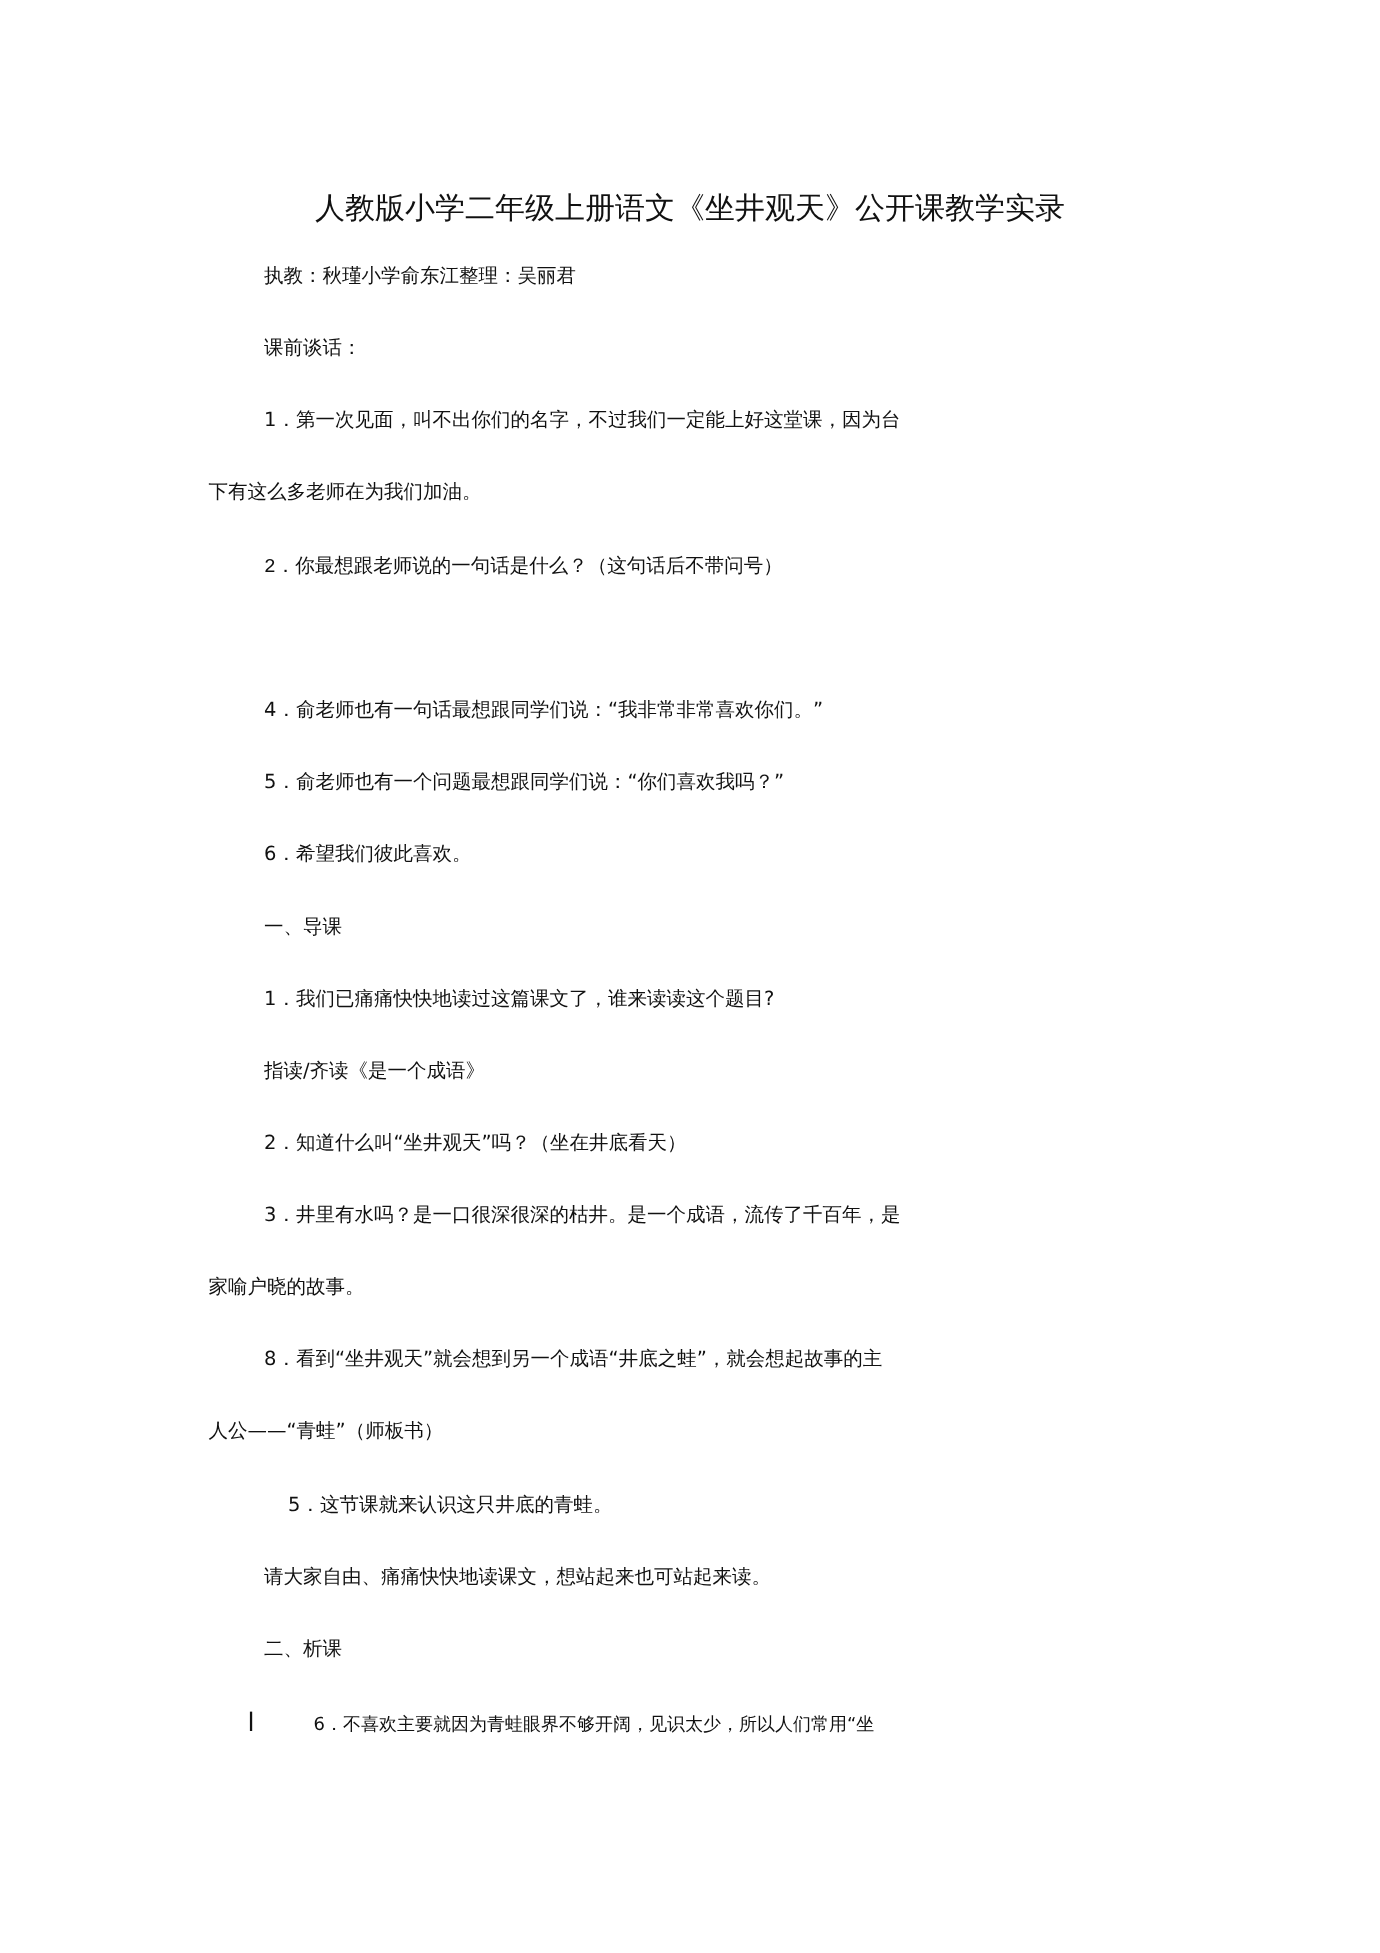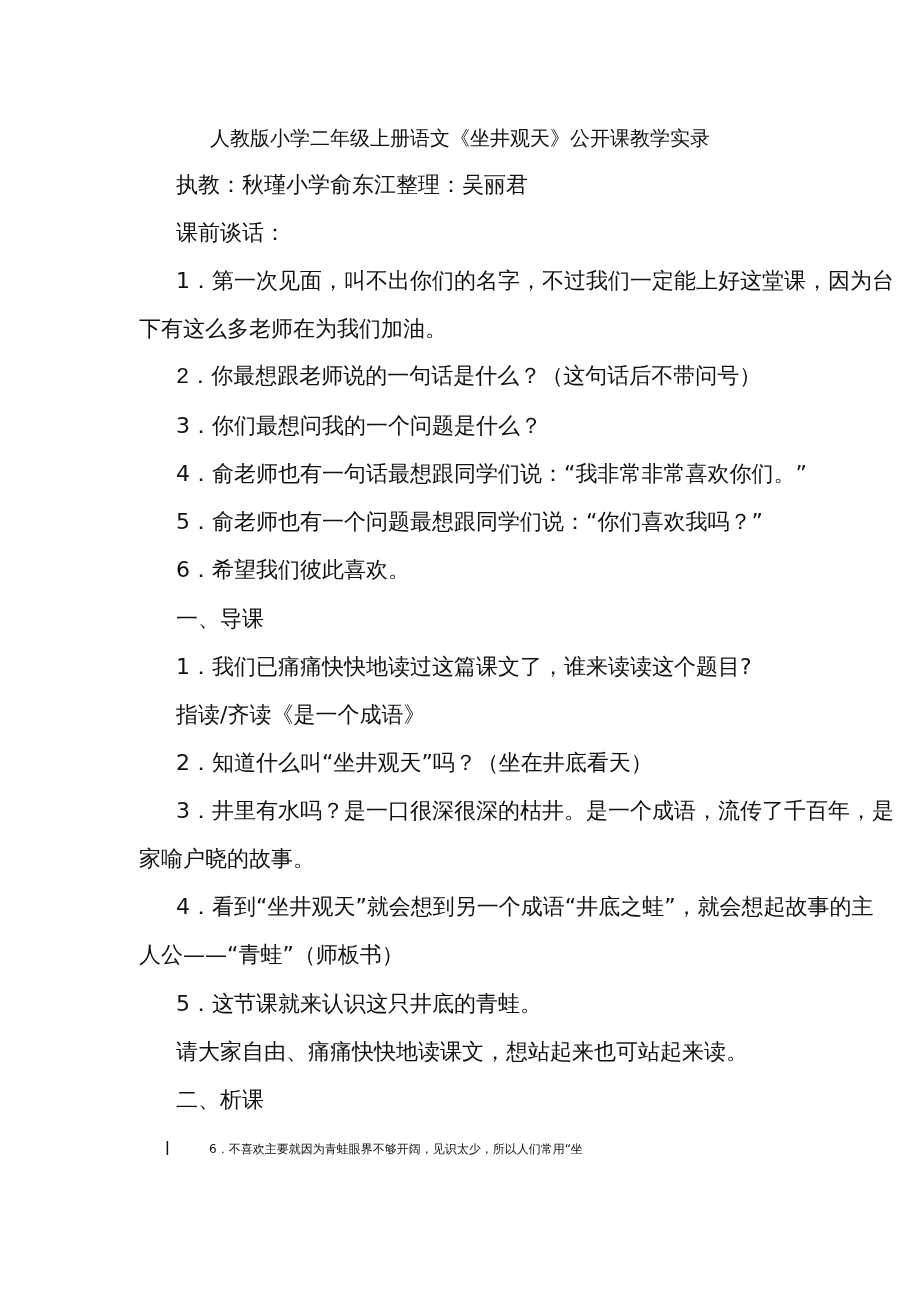--- a/index.html
+++ b/index.html
@@ -28,21 +28,21 @@
       left: 0;
       width: 920px;
       text-align: center;
       font-size: 20px;
       line-height: 28px;
       letter-spacing: 0px;
       white-space: nowrap;
     }
     .line {
       position: absolute;
-      font-size: 22px;
+      font-size: 13px;
       line-height: 26px;
       white-space: nowrap;
     }
     .indent { left: 176px; }
     .flush { left: 139px; }
     .marker {
       position: absolute;
       left: 165px;
       font-size: 17px;
       line-height: 26px;
@@ -64,43 +64,42 @@
 
   <div class="line indent" style="top:172px;">执教：秋瑾小学俞东江整理：吴丽君</div>
 
   <div class="line indent" style="top:220px;">课前谈话：</div>
 
   <div class="line indent" style="top:268px;">1．第一次见面，叫不出你们的名字，不过我们一定能上好这堂课，因为台</div>
   <div class="line flush" style="top:316px;">下有这么多老师在为我们加油。</div>
 
   <div class="line indent" style="top:365px;font-family:Liberation Mono, monospace;">2．你最想跟老师说的一句话是什么？（这句话后不带问号）</div>
 
-  <div class="line indent" style="top:413px;">3．你们最想问我的一个问题是什么？</div>
 
   <div class="line indent" style="top:461px;">4．俞老师也有一句话最想跟同学们说：“我非常非常喜欢你们。”</div>
 
   <div class="line indent" style="top:509px;">5．俞老师也有一个问题最想跟同学们说：“你们喜欢我吗？”</div>
 
   <div class="line indent" style="top:557px;">6．希望我们彼此喜欢。</div>
 
   <div class="line indent" style="top:606px;">一、导课</div>
 
   <div class="line indent" style="top:654px;">1．我们已痛痛快快地读过这篇课文了，谁来读读这个题目?</div>
 
   <div class="line indent" style="top:702px;">指读/齐读《是一个成语》</div>
 
   <div class="line indent" style="top:750px;">2．知道什么叫“坐井观天”吗？（坐在井底看天）</div>
 
   <div class="line indent" style="top:798px;text-align:center;">3．井里有水吗？是一口很深很深的枯井。是一个成语，流传了千百年，是</div>
   <div class="line flush" style="top:846px;text-align:center;">家喻户晓的故事。</div>
 
-  <div class="line indent" style="top:894px;">4．看到“坐井观天”就会想到另一个成语“井底之蛙”，就会想起故事的主</div>
+  <div class="line indent" style="top:894px;">8．看到“坐井观天”就会想到另一个成语“井底之蛙”，就会想起故事的主</div>
   <div class="line flush" style="top:942px;">人公——“青蛙”（师板书）</div>
 
-  <div class="line indent" style="top:991px;">5．这节课就来认识这只井底的青蛙。</div>
+  <div class="line indent" style="top:991px;margin-left:16px;">5．这节课就来认识这只井底的青蛙。</div>
 
   <div class="line indent" style="top:1039px;">请大家自由、痛痛快快地读课文，想站起来也可站起来读。</div>
 
   <div class="line indent" style="top:1087px;">二、析课</div>
 
   <div class="marker" style="top:1136px;">l</div>
   <div class="num-item" style="top:1136px;">6．不喜欢主要就因为青蛙眼界不够开阔，见识太少，所以人们常用“坐</div>
 
 </div>
 

